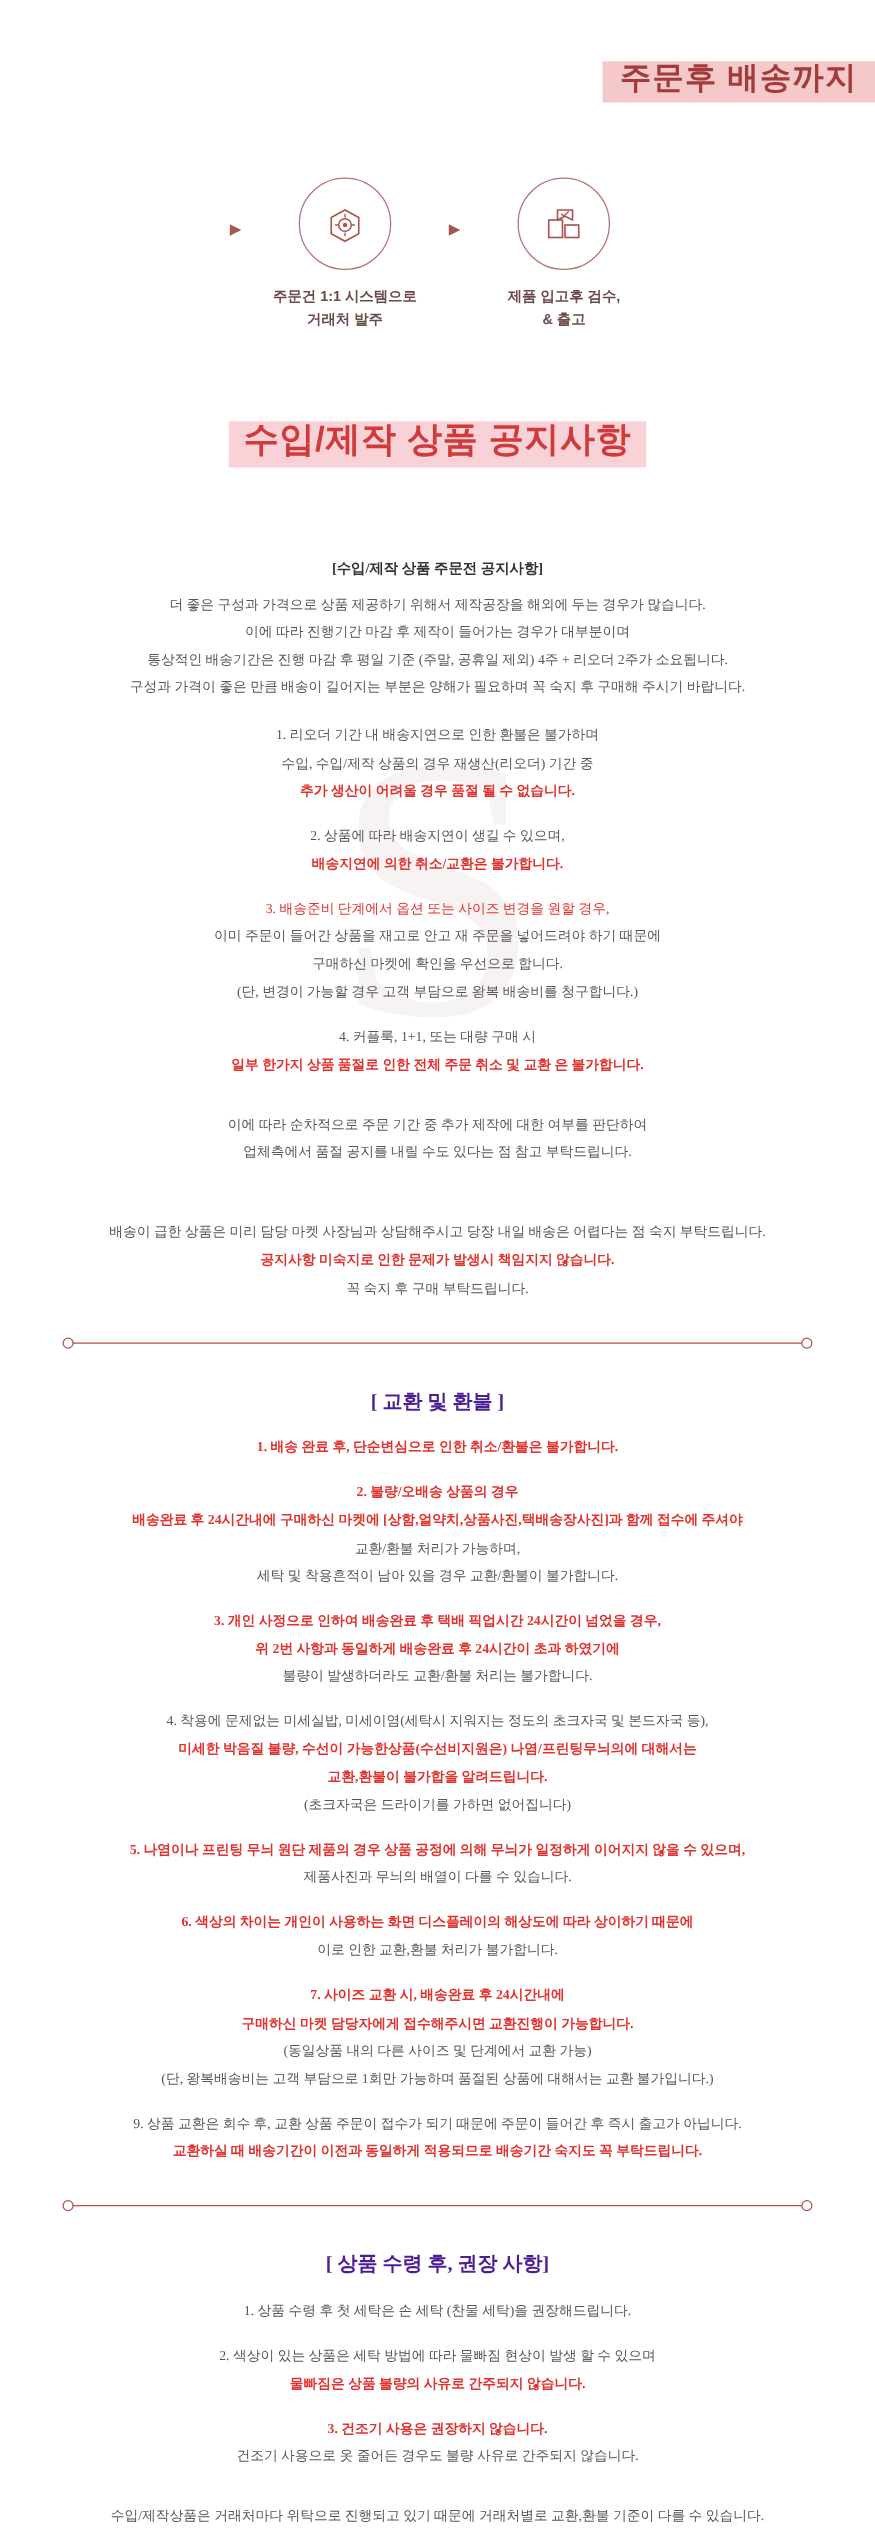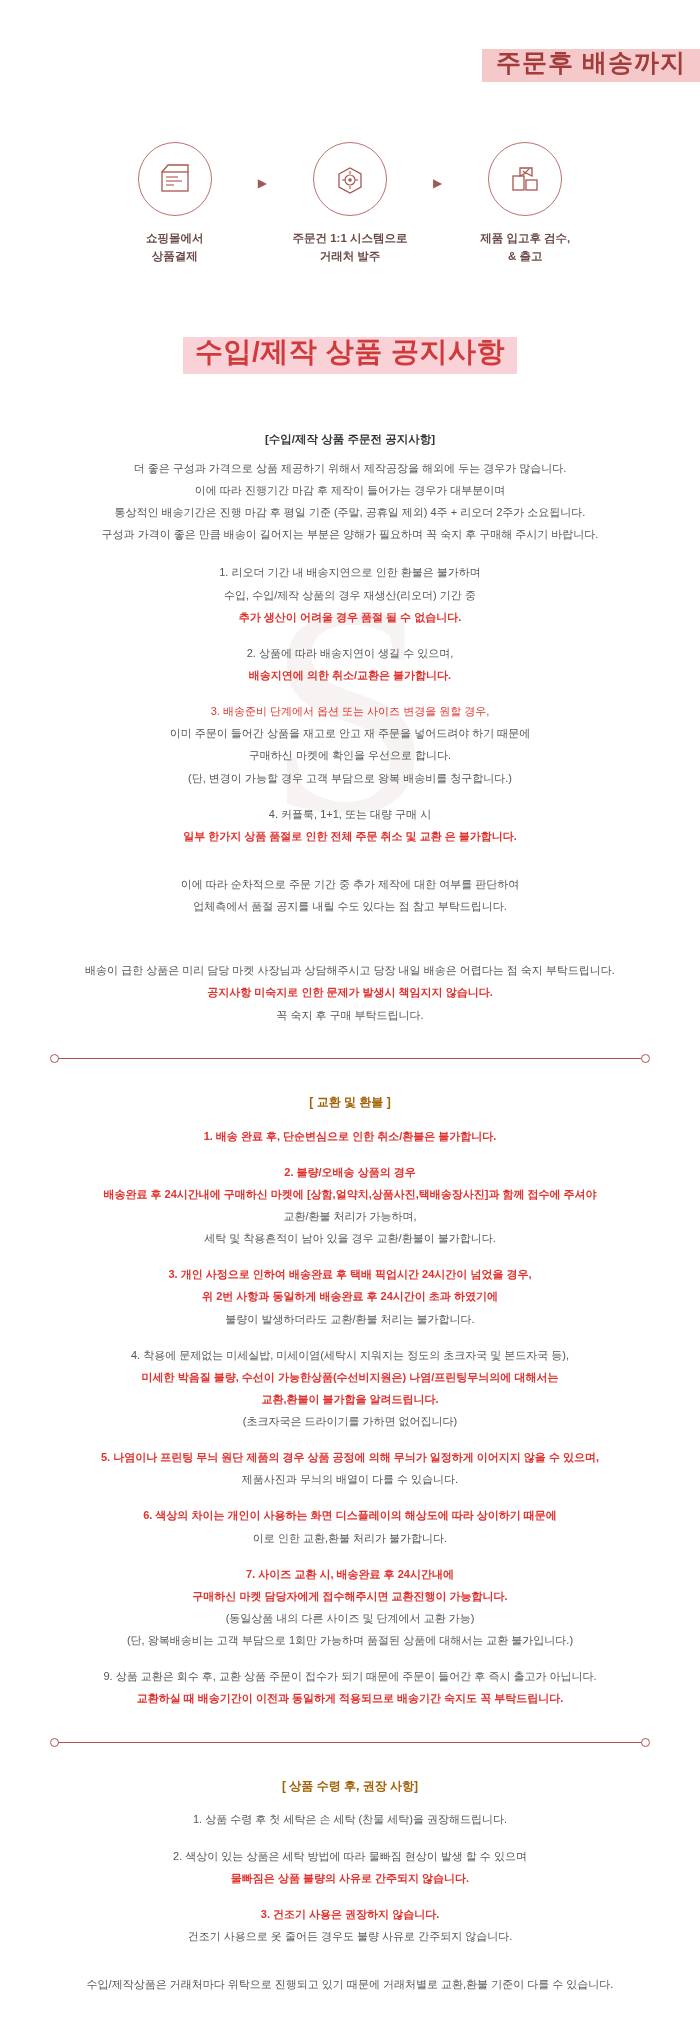--- a/index.html
+++ b/index.html
@@ -89,21 +89,21 @@
     letter-spacing: 0.5px;
   }
   .sec-head .hl {
     position: absolute;
     left: 0; right: 0; top: 10px; bottom: 4px;
     background: #f9d2d8;
     z-index: -1;
   }
 
   
-  .block { text-align: center; margin: 0 auto; width: 600px; }
+  .block { text-align: center; margin: 16px auto; width: 600px; font-family: Liberation Serif, serif; }
   .b-title {
     font-weight: bold;
     color: #333333;
     font-size: 11.5px;
     margin-bottom: 10px;
   }
   .para { margin: 0 0 4px; }
   .gap { height: 16px; }
   .gap-l { height: 26px; }
   .red { color: #e0332f; font-weight: bold; }
@@ -129,22 +129,22 @@
     border: 1px solid #b5504f;
     border-radius: 50%;
     background: #ffffff;
   }
   .divider .dot.l { left: 0; }
   .divider .dot.r { right: 0; }
 
   .sub-head {
     text-align: center;
     font-weight: bold;
-    color: #a16207;
-    font-size: 12px;
+    color: #4c1d95;
+    font-size: 16px;
     margin: 22px 0 14px;
   }
   .item-gap { height: 14px; }
 </style>
 </head>
 <body>
 
 <div class="page">
 
   <div class="watermark">S</div>
@@ -153,33 +153,20 @@
 
     <div class="top-title-wrap">
       <span class="top-title">
         <span class="hl"></span>
         <span>주문후 배송까지</span>
       </span>
     </div>
 
     <div class="steps">
 
-      <div class="step">
-        <div class="circle">
-          <svg width="38" height="38" viewBox="0 0 38 38">
-            <rect x="6" y="12" width="26" height="19" fill="none" stroke="#a8564f" stroke-width="1.3"></rect>
-            <path d="M6 12 L12 5 L32 5 L32 12" fill="none" stroke="#a8564f" stroke-width="1.3"></path>
-            <line x1="10" y1="17" x2="22" y2="17" stroke="#a8564f" stroke-width="1.1"></line>
-            <line x1="10" y1="21" x2="26" y2="21" stroke="#a8564f" stroke-width="1.1"></line>
-            <line x1="10" y1="25" x2="18" y2="25" stroke="#a8564f" stroke-width="1.1"></line>
-          </svg>
-        </div>
-        <div class="step-label">쇼핑몰에서
-상품결제</div>
-      </div>
 
       <div class="arrow">▶</div>
 
       <div class="step">
         <div class="circle">
           <svg width="38" height="38" viewBox="0 0 38 38">
             <path d="M8 14 L19 8 L30 14 L30 27 L19 33 L8 27 Z" fill="none" stroke="#a8564f" stroke-width="1.3"></path>
             <circle cx="19" cy="20" r="5" fill="none" stroke="#a8564f" stroke-width="1.2"></circle>
             <circle cx="19" cy="20" r="1.8" fill="#a8564f"></circle>
             <line x1="19" y1="11" x2="19" y2="14" stroke="#a8564f" stroke-width="1.1"></line>

